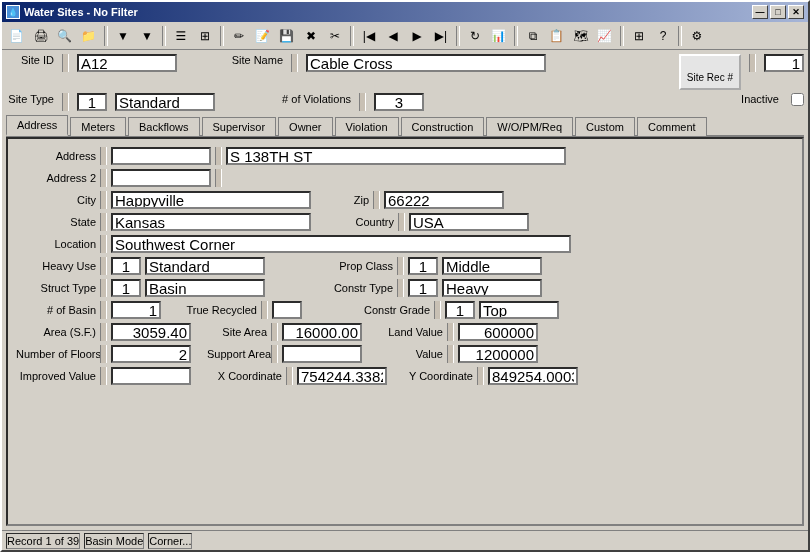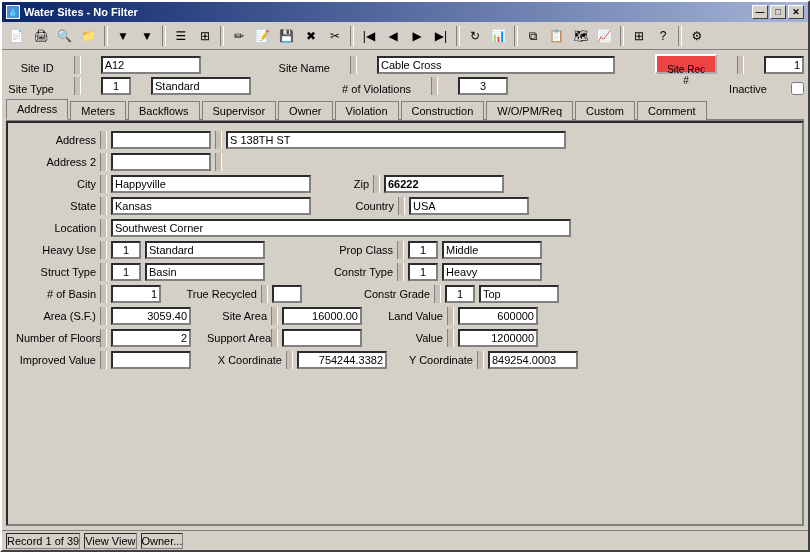--- a/index.html
+++ b/index.html
@@ -93,23 +93,23 @@
     }
     .content {
       flex: 1;
       display: flex;
       flex-direction: column;
       padding: 4px;
       overflow: hidden;
     }
     .header-row {
       display: flex;
-      align-items: flex-end;
+      align-items: flex-start;
       margin-bottom: 3px;
-      gap: 20px;
+      gap: 8px;
     }
     .field-label {
       color: #000;
       white-space: nowrap;
     }
     .tabs {
       display: flex;
       align-items: flex-end;
       margin-bottom: 0;
       border-bottom: 2px solid #808080;
@@ -150,21 +150,21 @@
     }
     .lbl {
       text-align: right;
       white-space: nowrap;
     }
     .inp {
       height: 18px;
       border: 2px inset #808080;
       background: white;
       padding: 0 2px;
-      font-size: 11px;
+      font-size: 15px;
       font-family: inherit;
     }
     .marker {
       width: 7px;
       height: 18px;
       background: #c8c0b4;
       border-left: 1px solid #808080;
       border-right: 1px solid #fff;
       flex-shrink: 0;
     }
@@ -243,21 +243,21 @@
 
     <div class="header-row">
       <span class="field-label lbl" style="width:48px">Site ID</span>
       <span class="marker"></span>
       <input class="inp" style="width: 100px;" type="text" value="A12">
       <span style="width:20px"></span>
       <span class="field-label lbl" style="width:70px">Site Name</span>
       <span class="marker"></span>
       <input class="inp" style="width: 240px;" type="text" value="Cable Cross">
       <span style="flex:1"></span>
-      <button style="height:20px;font-size:10px;background:#ef4444;border:2px outset #fff;padding:8px 6px;cursor:pointer">Site Rec #</button>
+      <button style="height:20px;font-size:10px;background:#e5e5e5;border:2px outset #fff;padding:16px 6px;cursor:pointer">Site Rec #</button>
       <span class="marker"></span>
       <input class="inp" style="width: 40px; text-align: right;" type="text" value="1">
     </div>
 
     <div class="header-row">
       <span class="field-label lbl" style="width:48px">Site Type</span>
       <span class="marker"></span>
       <input class="inp" style="width: 30px; text-align: center;" type="text" value="1">
       <input class="inp" style="width: 100px;" type="text" value="Standard">
       <span style="width:30px"></span>
@@ -300,21 +300,21 @@
           <span class="marker"></span>
         </div>
 
         <div class="form-row">
           <span class="lbl" style="width:80px">City</span>
           <span class="marker"></span>
           <input class="inp" style="width: 200px;" type="text" value="Happyville">
           <span style="width:20px"></span>
           <span class="lbl" style="width:30px">Zip</span>
           <span class="marker"></span>
-          <input class="inp" style="width: 120px; font-weight: bold;" type="text" value="66222">
+          <input class="inp" style="width: 120px;" type="text" value="66222">
         </div>
 
         <div class="form-row">
           <span class="lbl" style="width:80px">State</span>
           <span class="marker"></span>
           <input class="inp" style="width: 200px;" type="text" value="Kansas">
           <span style="width:20px"></span>
           <span class="lbl" style="width:55px">Country</span>
           <span class="marker"></span>
           <input class="inp" style="width: 120px;" type="text" value="USA">
@@ -406,16 +406,16 @@
           <span class="marker"></span>
           <input class="inp" style="width: 90px; text-align: left;" type="text" value="849254.0003">
         </div>
 
       </div>
     </div>
   </div>
 
   <div class="status-bar">
     <div class="status-pane">Record 1 of 39</div>
-    <div class="status-pane">View View</div>
-    <div class="status-pane">Owner...</div>
+    <div class="status-pane">Basin Mode</div>
+    <div class="status-pane">Corner...</div>
   </div>
 </div>
 
 </body></html>

